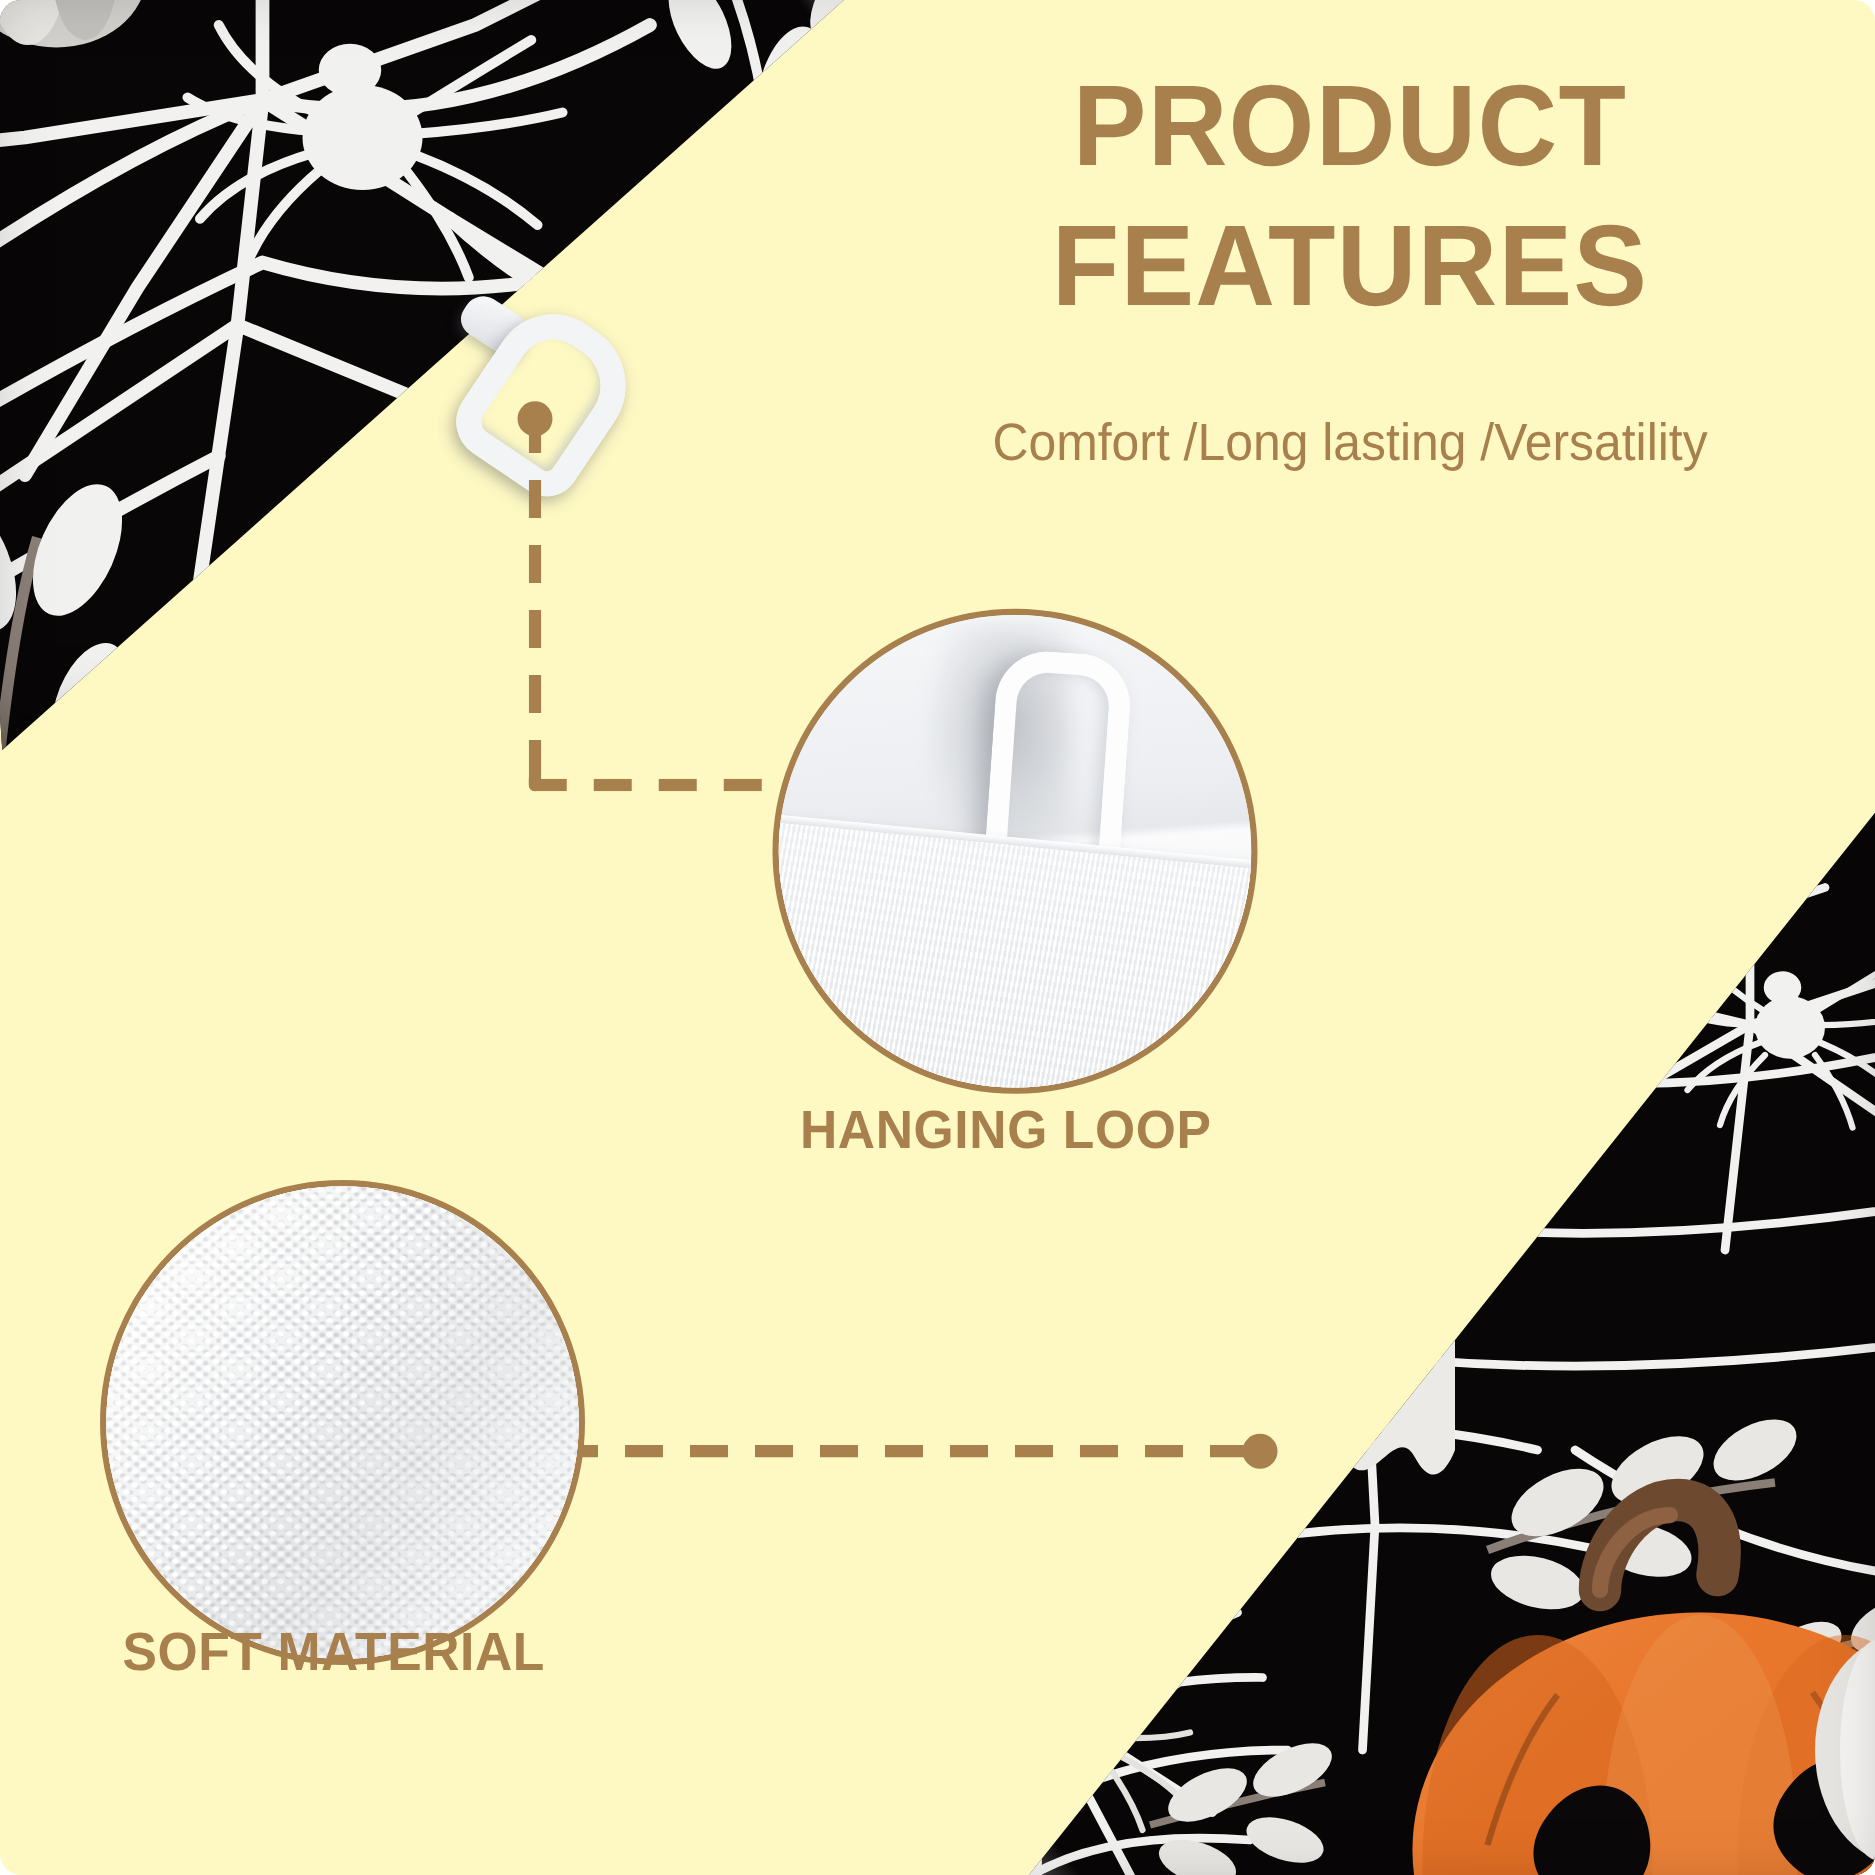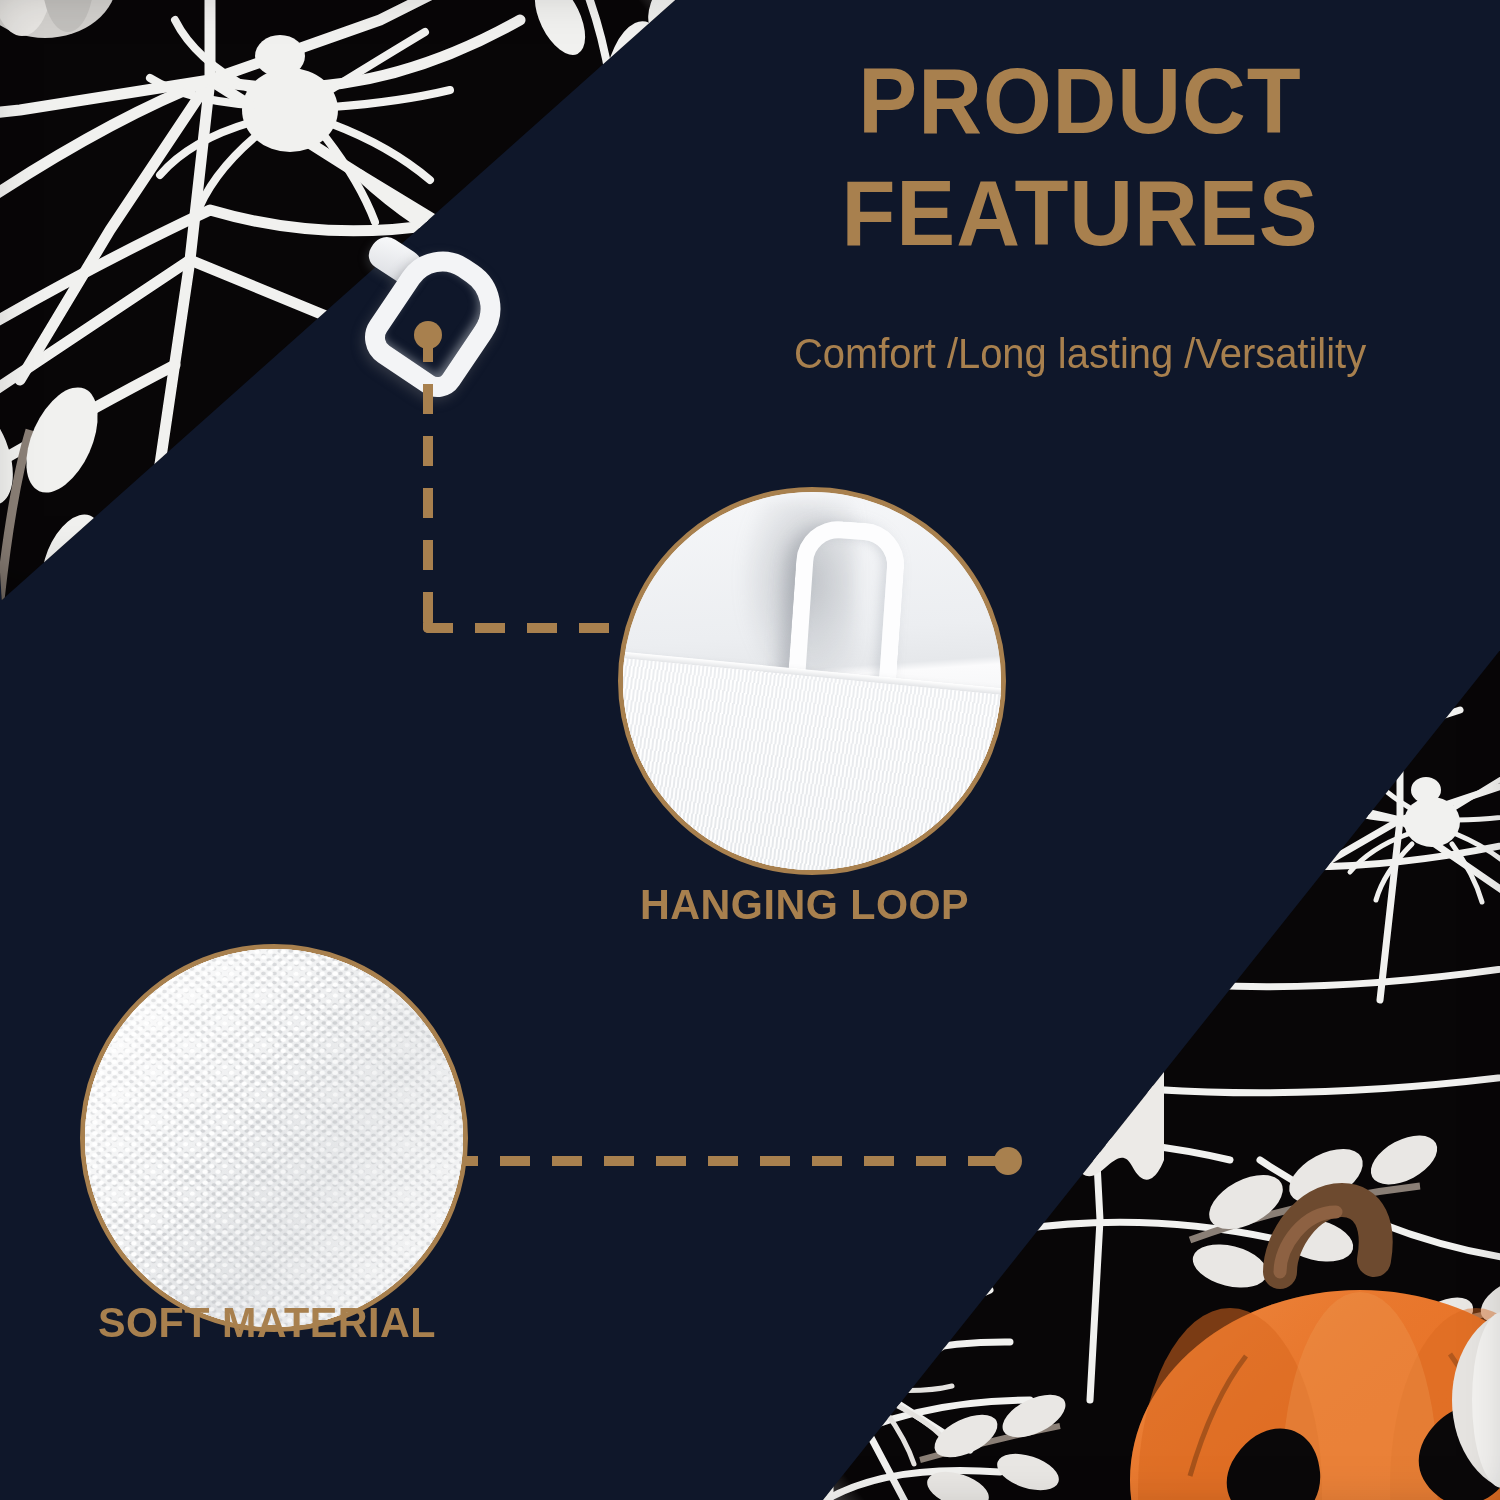--- a/index.html
+++ b/index.html
@@ -3,21 +3,21 @@
 <meta charset="utf-8">
 <style>
   html,body{margin:0;padding:0;}
   body{
     width:1500px;height:1500px;
     background:#ffffff;
     font-family:"Liberation Sans", sans-serif;
     overflow:hidden;
     position:relative;
   }
-  #stage{position:absolute;inset:0;width:1500px;height:1500px;overflow:hidden;background:#0f172a;}
+  #stage{position:absolute;inset:0;width:1500px;height:1500px;overflow:hidden;background:#fef9c3;border-radius:17px;}
 
   
   .headline{
     position:absolute;
     left:700px;top:45px;width:760px;
     text-align:center;
     color:#a8804e;
     font-weight:700;
     font-size:92px;
     line-height:1.22;

